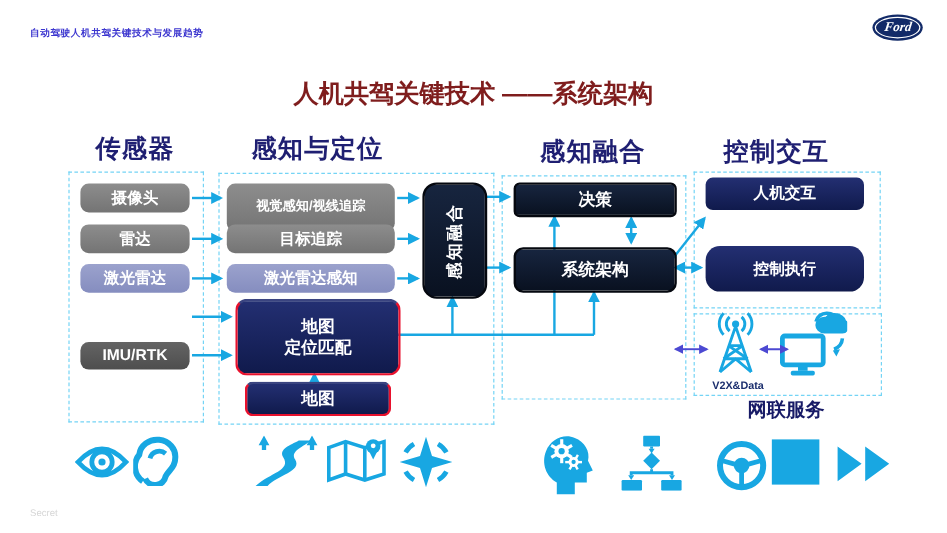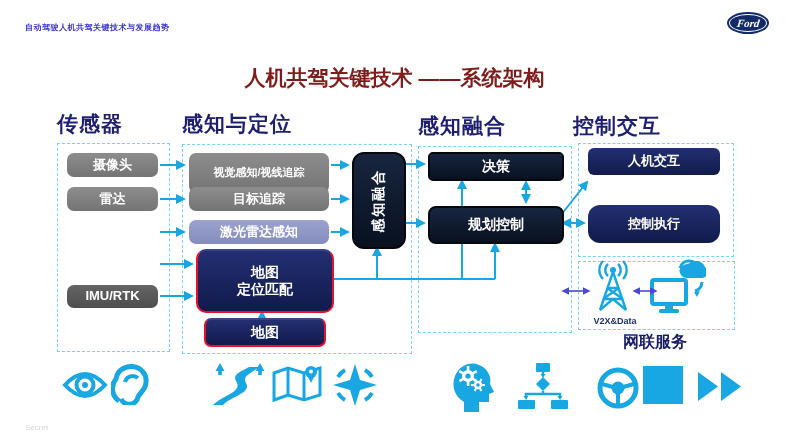--- a/index.html
+++ b/index.html
@@ -4,21 +4,21 @@
 <style>
   html,body{margin:0;padding:0;background:#fff;}
   .slide{position:relative;width:789px;height:444px;background:#ffffff;overflow:hidden;
          font-family:"Liberation Sans",sans-serif;}
   .note{position:absolute;left:25px;top:22px;font-size:8px;font-weight:600;color:#3b35cf;letter-spacing:.5px;}
   .ford{position:absolute;left:727px;top:12px;width:42px;height:22px;border-radius:50%;
         background:#122a68;display:flex;align-items:center;justify-content:center;}
   .ford:before{content:"";position:absolute;left:2px;top:2px;right:2px;bottom:2px;border:1px solid #fff;border-radius:50%;}
   .ford span{color:#fff;font-family:"Liberation Serif",serif;font-style:italic;font-weight:bold;font-size:11px;transform:skewX(-8deg);}
   .title{position:absolute;left:0;top:64px;width:789px;text-align:center;font-size:21px;font-weight:bold;color:#7f1d1d;}
-  .hdr{position:absolute;font-size:21px;font-weight:bold;color:#1f1f72;letter-spacing:1px;z-index:4;}
+  .hdr{position:absolute;font-size:21px;font-weight:bold;color:#1f1f72;text-align:center;letter-spacing:1px;z-index:4;}
   .dashed{position:absolute;border:1px dashed #74d4f5;z-index:1;}
   .box{position:absolute;display:flex;align-items:center;justify-content:center;color:#fff;font-weight:bold;
        font-size:13px;border-radius:7px;z-index:3;text-align:center;line-height:1.25;}
   .gray {background:linear-gradient(180deg,#8d8d8d,#747474);}
   .dgray{background:linear-gradient(180deg,#646464,#4e4e4e);}
   .lav  {background:linear-gradient(180deg,#9ba2cd,#858dbf);}
   .navy {background:linear-gradient(180deg,#232f72,#101a4c);}
   .dark {background:linear-gradient(180deg,#17253f,#091120);border:2px solid #05080f;}
   .redline{border:2px solid #e8112d;border-top-color:#3a4480;border-radius:10px;}
   .vert span{display:block;transform:rotate(-90deg);white-space:nowrap;font-size:14px;letter-spacing:2px;}
@@ -86,38 +86,39 @@
       <line x1="561" y1="215" x2="587" y2="182" marker-end="url(#ac)"></line>
     </g>
     <g stroke="#4c49d2" stroke-width="1.6" fill="none">
       <line x1="563" y1="291" x2="589" y2="291" marker-start="url(#apr)" marker-end="url(#ap)"></line>
       <line x1="634" y1="291" x2="656" y2="291" marker-start="url(#apr)" marker-end="url(#ap)"></line>
     </g>
   </svg>
 
   <div class="box gray" style="left:67px;top:153px;width:91px;height:24px">摄像头</div>
   <div class="box gray" style="left:67px;top:187px;width:91px;height:24px">雷达</div>
+  <div class="box lav" style="left:67px;top:220px;width:91px;height:24px">激光雷达</div>
   <div class="box dgray" style="left:67px;top:285px;width:91px;height:23px">IMU/RTK</div>
 
   <div class="box gray" style="left:189px;top:153px;width:140px;height:40px;font-size:11px">视觉感知/视线追踪</div>
   <div class="box gray" style="left:189px;top:187px;width:140px;height:24px">目标追踪</div>
   <div class="box lav" style="left:189px;top:220px;width:140px;height:24px">激光雷达感知</div>
 
   <div class="box navy redline" style="left:196px;top:249px;width:134px;height:60px;font-size:14px;flex-direction:column">
     <span>地图</span>
     <span>定位匹配</span>
   </div>
   <div class="box navy redline" style="left:204px;top:318px;width:118px;height:25px;font-size:14px;border-radius:7px">地图</div>
 
   <div class="box dark vert" style="left:352px;top:152px;width:50px;height:93px;border-radius:12px">
     <span>感知融合</span>
   </div>
 
   <div class="box dark" style="left:428px;top:152px;width:132px;height:25px;font-size:14px;border-radius:5px">决策</div>
-  <div class="box dark" style="left:428px;top:206px;width:132px;height:34px;font-size:14px;border-radius:8px">规划控制</div>
+  <div class="box dark" style="left:428px;top:206px;width:132px;height:34px;font-size:14px;border-radius:8px">系统架构</div>
 
   <div class="box navy" style="left:588px;top:148px;width:132px;height:27px;border-radius:6px">人机交互</div>
   <div class="box navy" style="left:588px;top:205px;width:132px;height:38px;border-radius:12px">控制执行</div>
 
   <svg class="ic" style="left:586px;top:258px" width="54" height="58" viewBox="0 0 54 58">
     <circle cx="27" cy="12" r="3" fill="#18a7e2"></circle>
     <g stroke="#18a7e2" stroke-width="2.4" fill="none">
       <path d="M27,14 L14,52 M27,14 L40,52"></path>
       <path d="M21,30 L33,30 M17,41 L37,41 M21,30 L37,41 M33,30 L17,41 M14,52 L27,41 L40,52"></path>
       <path d="M22,18 A8,8 0 0 1 22,6 M17,21 A13,13 0 0 1 17,3"></path>

